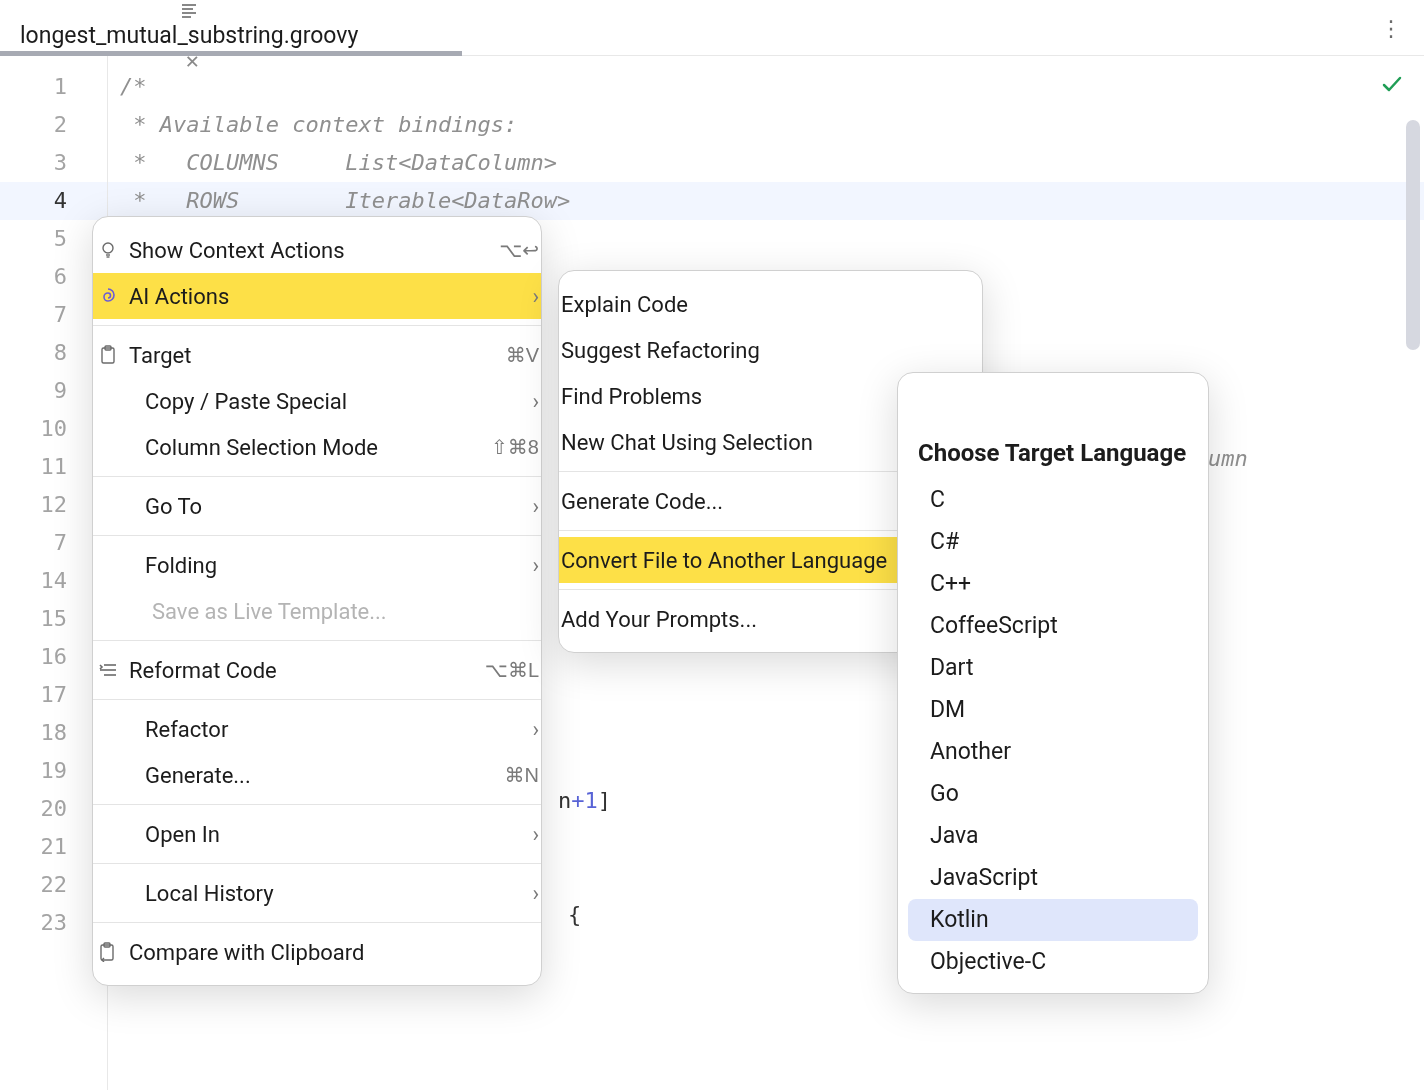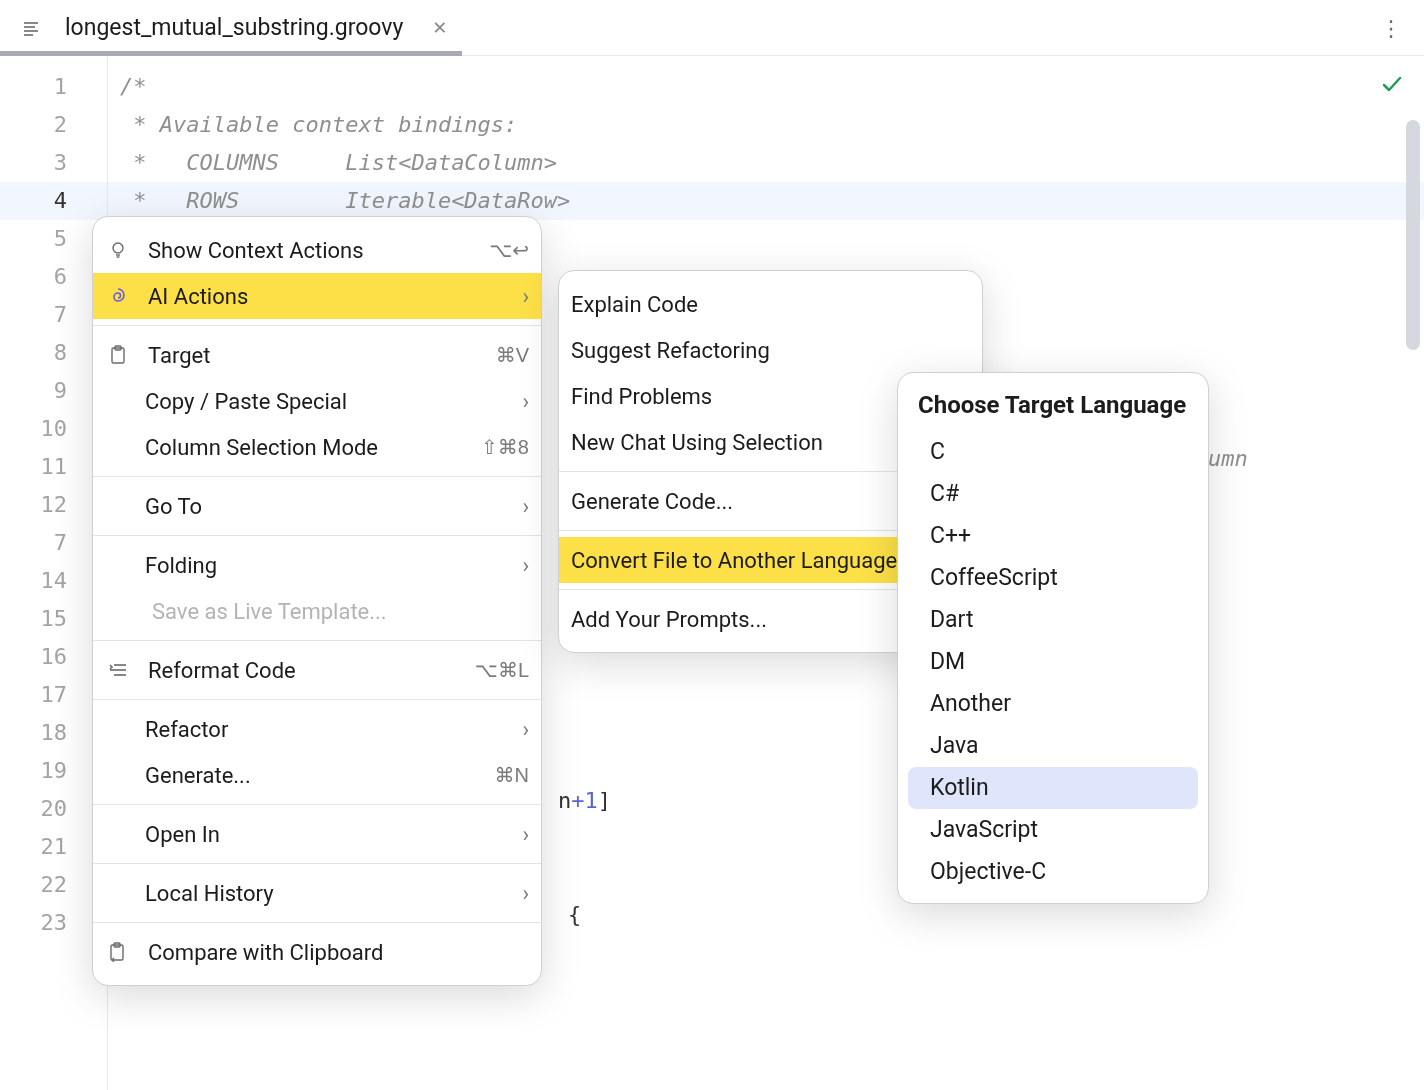--- a/index.html
+++ b/index.html
@@ -20,23 +20,24 @@
     display: flex;
     align-items: center;
     height: 56px;
     border-bottom: 1px solid #e8e8e8;
     padding: 0 8px;
     position: relative;
   }
   .tab {
     display: flex;
     align-items: center;
-    gap: 23px;
-    padding: 7px 12px;
+    gap: 2px;
+    padding: 0 12px;
     height: 100%;
+    flex-direction: column;
   }
   .tab-icon {
     width: 22px;
     height: 22px;
     display: flex;
     align-items: center;
     justify-content: center;
     color: #6b6b6b;
   }
   .tab-name {
@@ -138,26 +139,26 @@
     z-index: 10;
   }
   .menu.main {
     left: 92px;
     top: 216px;
     width: 450px;
   }
   .menu-item {
     display: flex;
     align-items: center;
-    padding: 0 12px;
+    padding: 0 2px;
     height: 46px;
     font-size: 22px;
     color: #1c1c1c;
     cursor: pointer;
-    gap: 17px;
+    gap: 8px;
     position: relative;
   }
   .menu-item.sub { padding-left: 52px; justify-content: space-between; }
   .menu-item.highlight {
     background: #fde047;
   }
   .menu-item .mi-icon {
     width: 26px;
     display: flex;
     justify-content: center;
@@ -187,20 +188,21 @@
   }
   .menu.sub2 {
     left: 897px;
     top: 372px;
     width: 312px;
   }
   .sub2-title {
     font-weight: 700;
     font-size: 24px;
     padding: 8px 20px 12px 20px;
+    margin-top: 48px;
   }
   .lang-item {
     padding: 0 22px;
     height: 42px;
     line-height: 42px;
     font-size: 23px;
     cursor: pointer;
     border-radius: 8px;
     margin: 0 10px;
   }
@@ -407,18 +409,19 @@
 <div class="menu sub2">
   <div class="sub2-title">Choose Target Language</div>
   <div id="lang-list">
       <div class="lang-item">C</div>
       <div class="lang-item">C#</div>
       <div class="lang-item">C++</div>
       <div class="lang-item">CoffeeScript</div>
       <div class="lang-item">Dart</div>
       <div class="lang-item">DM</div>
       <div class="lang-item">Another</div>
+      <div class="lang-item">Go</div>
       <div class="lang-item">Java</div>
+      <div class="lang-item">JavaScript</div>
       <div class="lang-item highlight">Kotlin</div>
-      <div class="lang-item">JavaScript</div>
       <div class="lang-item">Objective-C</div>
     </div>
 </div>
 
 </body></html>

